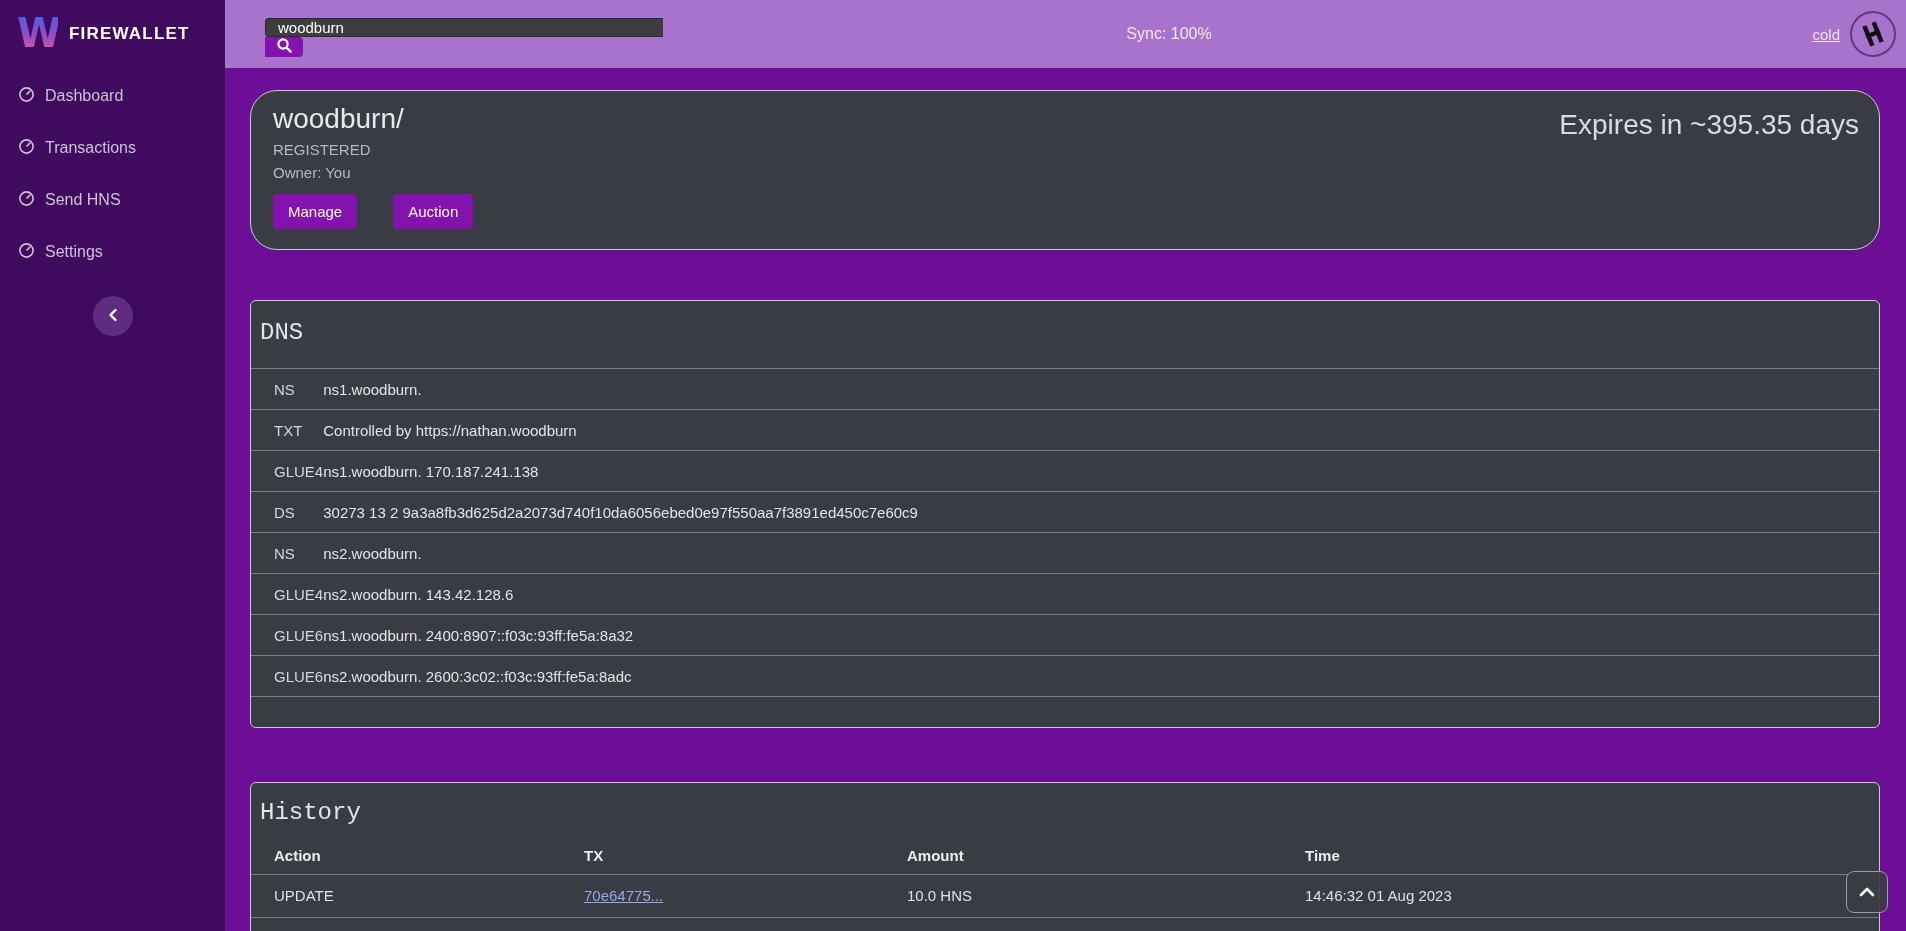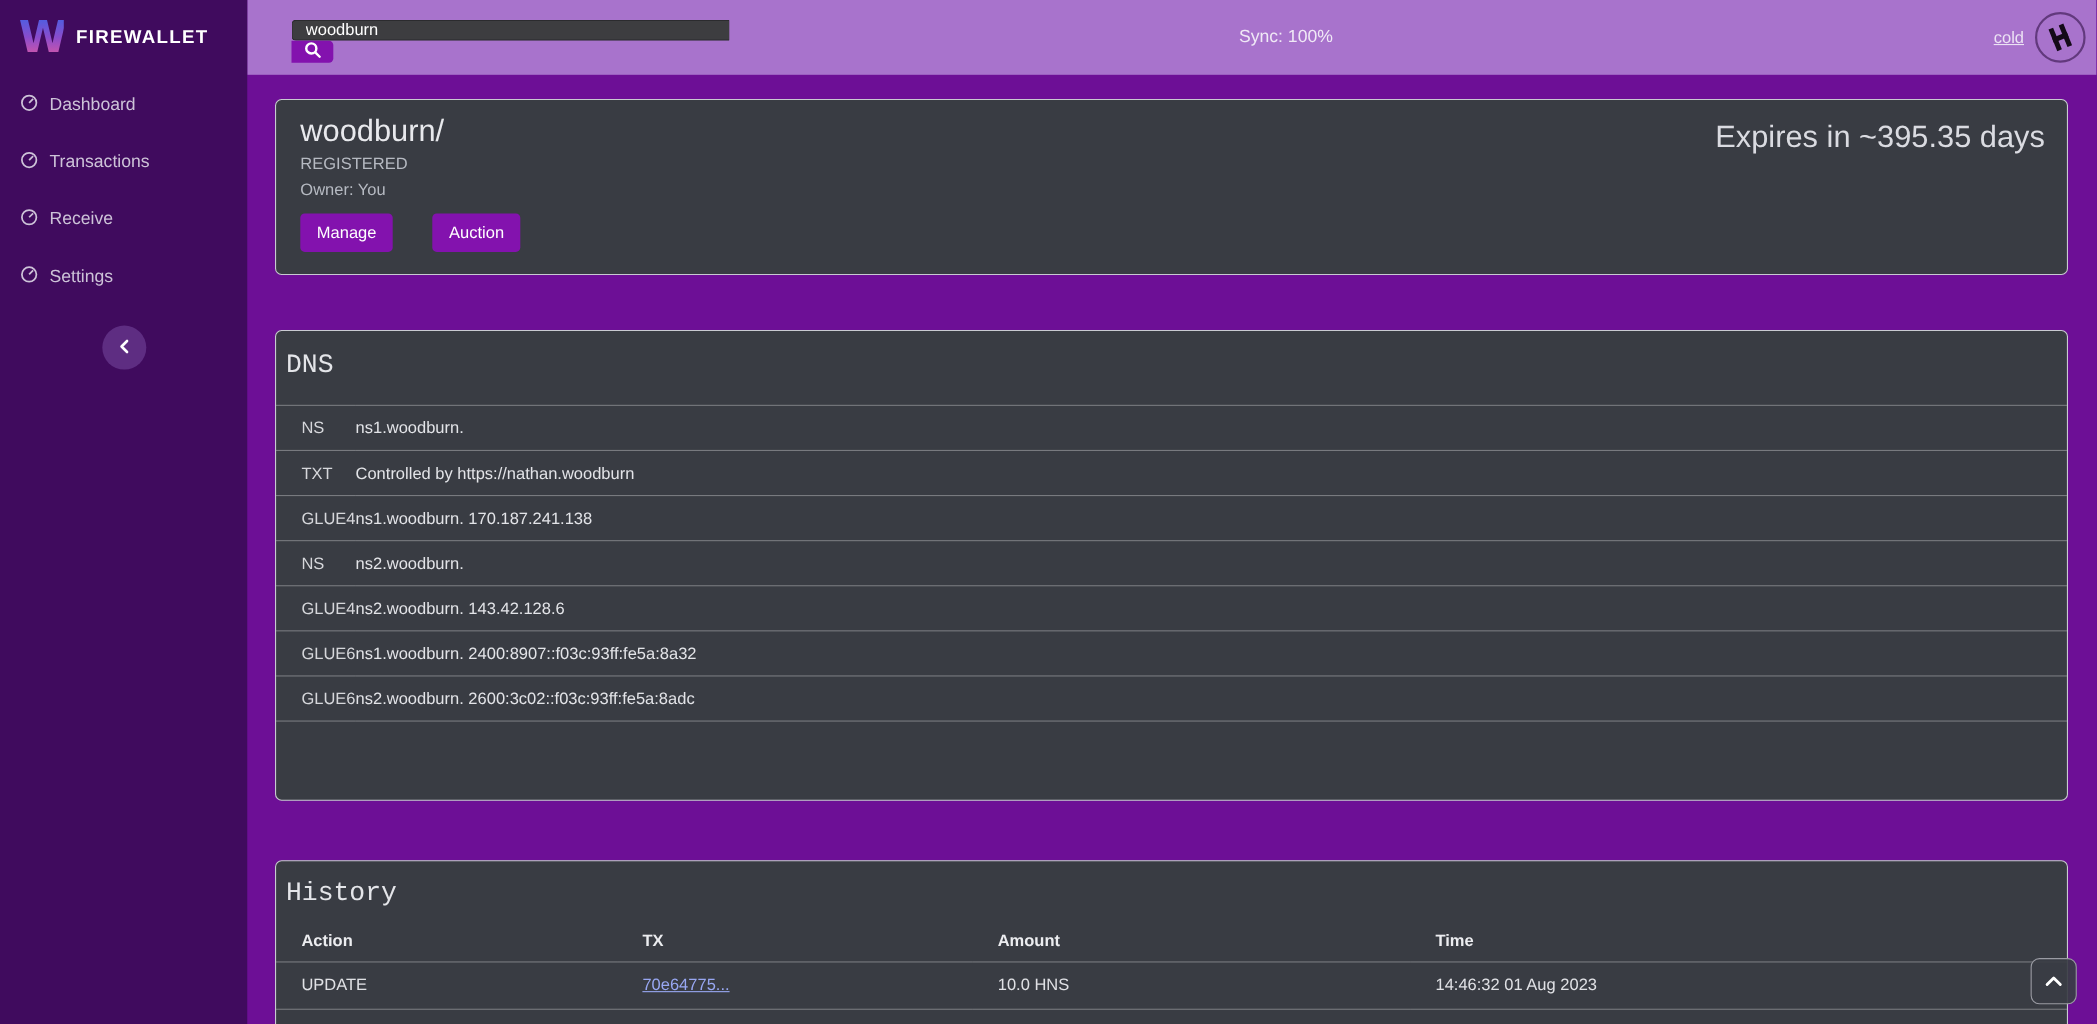--- a/index.html
+++ b/index.html
@@ -33,21 +33,21 @@
   .sync-label { position:absolute; left:944px; transform:translateX(-50%); color:#f0e9f6; font-size:16px; }
   .wallet-area { margin-left:auto; margin-right:10px; display:flex; align-items:center; gap:10px; }
   .cold-label { color:#ece2f4; font-size:15px;text-decoration:underline; }
   .hns-badge { width:46px; height:46px; border-radius:50%; border:2px solid rgba(40,10,60,0.55);
                display:flex; align-items:center; justify-content:center; }
 
   
   .main { flex:1; background:#6d0f96; padding:22px 26px 0 25px; overflow:hidden; }
   .card { background:#393c43; border:1px solid #c9cad1; border-radius:6px; }
 
-  .domain-card { height:160px; padding:10px 20px 0 22px; display:flex; justify-content:space-between; }
+  .domain-card { height:160px; padding:10px 20px 0 22px; display:flex; justify-content:space-between;border-radius:27px; }
   .domain-title { font-size:28px; color:#e8e9ed; font-weight:normal; line-height:1.3; }
   .domain-status { font-size:15px; color:#b6bac2; margin-top:4px; }
   .domain-owner { font-size:15px; color:#b6bac2; margin-top:6px; }
   .domain-buttons { margin-top:13px; display:flex; gap:36px; }
   .purple-btn { background:#8312ae; color:#ffffff; border:none; border-radius:4px;
                 font-size:15px; padding:9px 15px; cursor:pointer; font-family:"Liberation Sans", sans-serif; }
   .expires { font-size:28px; color:#dadbe1; margin-top:8px; }
 
   .dns-card { margin-top:50px; height:428px; padding-top:18px; }
   .card-title { font-size:24px; color:#e4e5e9; font-weight:normal; padding-left:9px; line-height:28px;font-family:Liberation Mono, monospace; }
@@ -109,30 +109,30 @@
         <div class="nav-item">
           <span class="nav-icon">
             <svg width="17" height="17" viewBox="0 0 16 16" fill="none" stroke="#cdc3d8" stroke-width="1.5">
               <circle cx="8" cy="8" r="6.2"></circle>
               <line x1="8" y1="8" x2="11.4" y2="4.6"></line>
             </svg>
           </span>
           <span>Transactions</span>
         </div>
 
-
-        <div class="nav-item">
-          <span class="nav-icon">
-            <svg width="17" height="17" viewBox="0 0 16 16" fill="none" stroke="#cdc3d8" stroke-width="1.5">
-              <circle cx="8" cy="8" r="6.2"></circle>
-              <line x1="8" y1="8" x2="11.4" y2="4.6"></line>
-            </svg>
-          </span>
-          <span>Receive</span>
-        </div>
+        <div class="nav-item">
+          <span class="nav-icon">
+            <svg width="17" height="17" viewBox="0 0 16 16" fill="none" stroke="#cdc3d8" stroke-width="1.5">
+              <circle cx="8" cy="8" r="6.2"></circle>
+              <line x1="8" y1="8" x2="11.4" y2="4.6"></line>
+            </svg>
+          </span>
+          <span>Send HNS</span>
+        </div>
+
 
         <div class="nav-item">
           <span class="nav-icon">
             <svg width="17" height="17" viewBox="0 0 16 16" fill="none" stroke="#cdc3d8" stroke-width="1.5">
               <circle cx="8" cy="8" r="6.2"></circle>
               <line x1="8" y1="8" x2="11.4" y2="4.6"></line>
             </svg>
           </span>
           <span>Settings</span>
         </div>
@@ -204,20 +204,24 @@
               <tr>
                 <td class="dns-type">TXT</td>
                 <td class="dns-value">Controlled by https://nathan.woodburn</td>
               </tr>
 
               <tr>
                 <td class="dns-type">GLUE4</td>
                 <td class="dns-value">ns1.woodburn. 170.187.241.138</td>
               </tr>
 
+              <tr>
+                <td class="dns-type">DS</td>
+                <td class="dns-value">30273 13 2 9a3a8fb3d625d2a2073d740f10da6056ebed0e97f550aa7f3891ed450c7e60c9</td>
+              </tr>
 
               <tr>
                 <td class="dns-type">NS</td>
                 <td class="dns-value">ns2.woodburn.</td>
               </tr>
 
               <tr>
                 <td class="dns-type">GLUE4</td>
                 <td class="dns-value">ns2.woodburn. 143.42.128.6</td>
               </tr>

